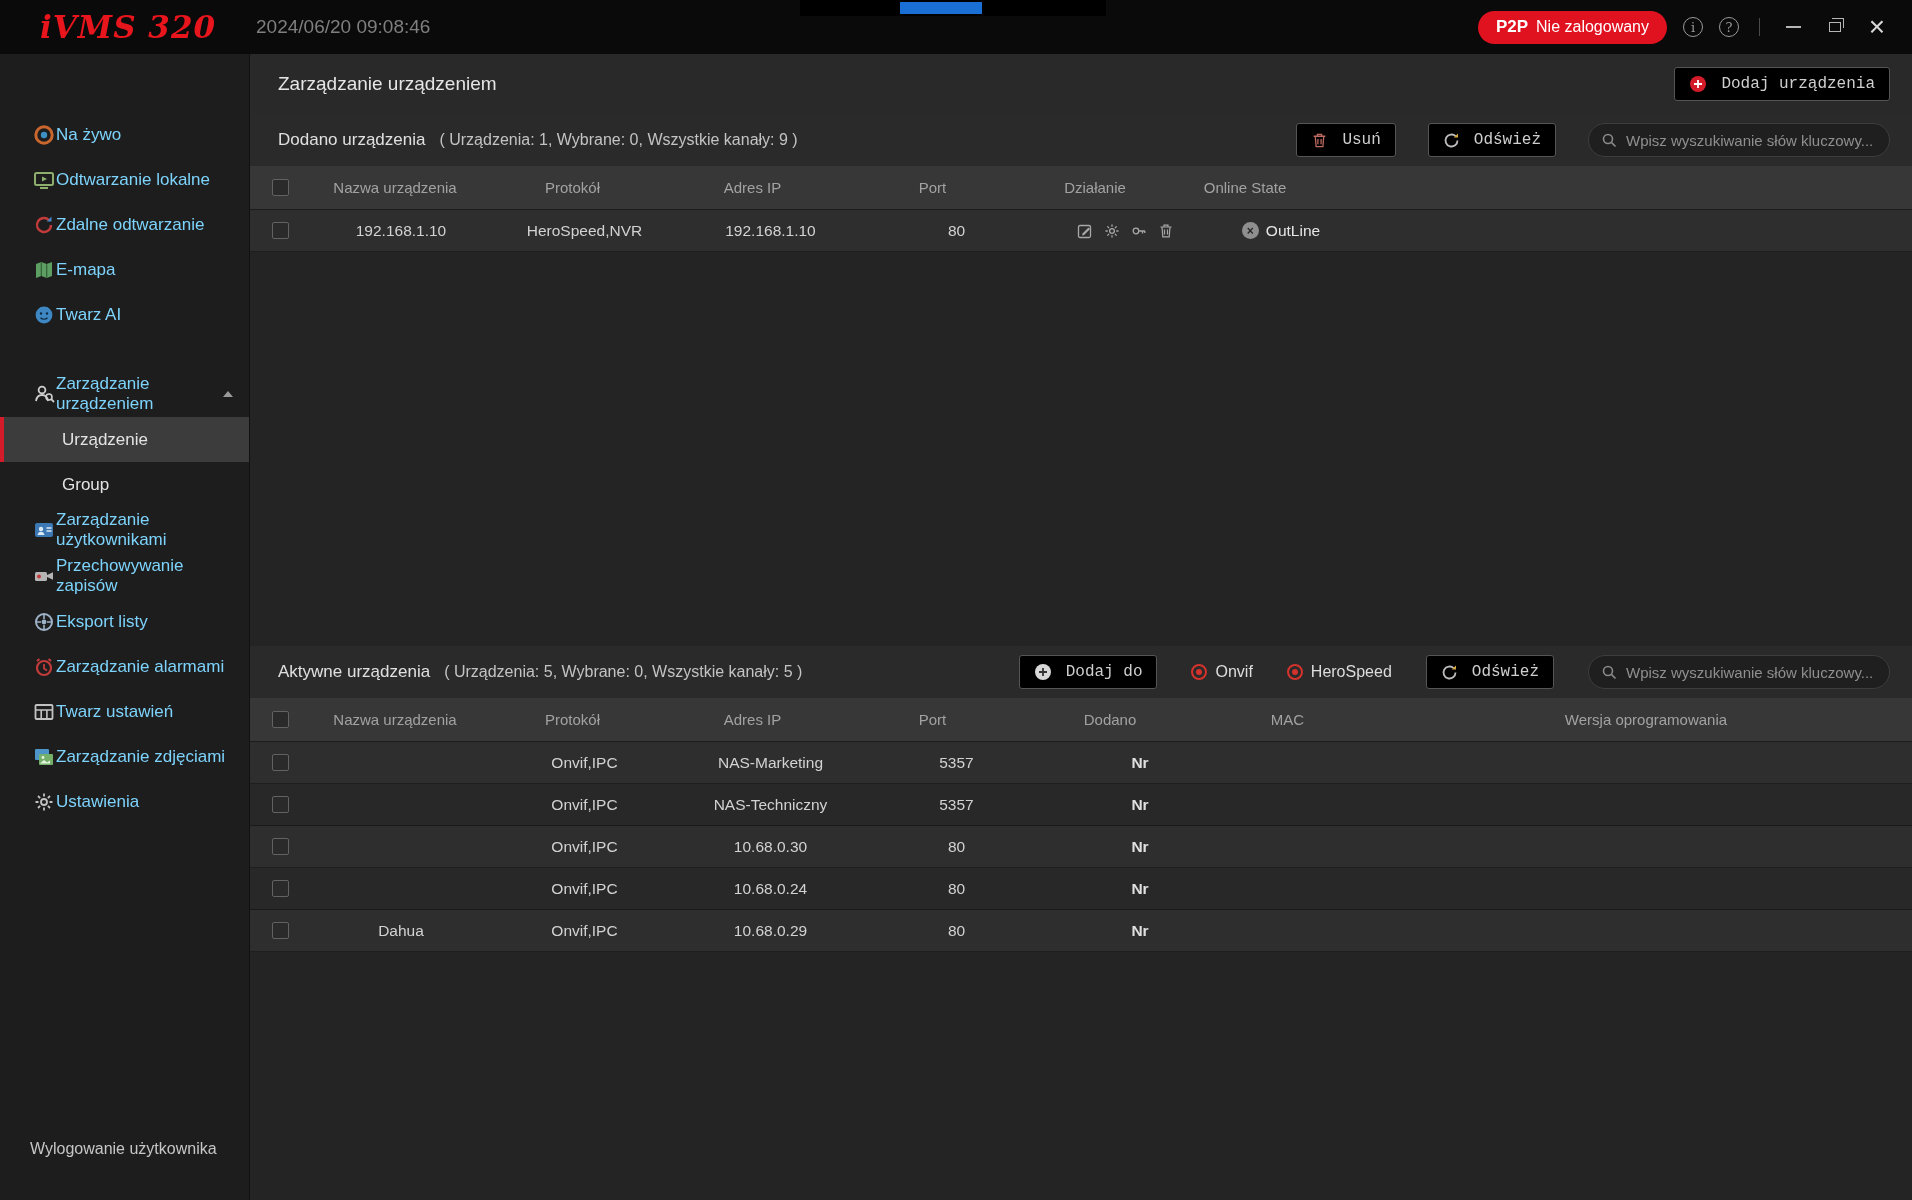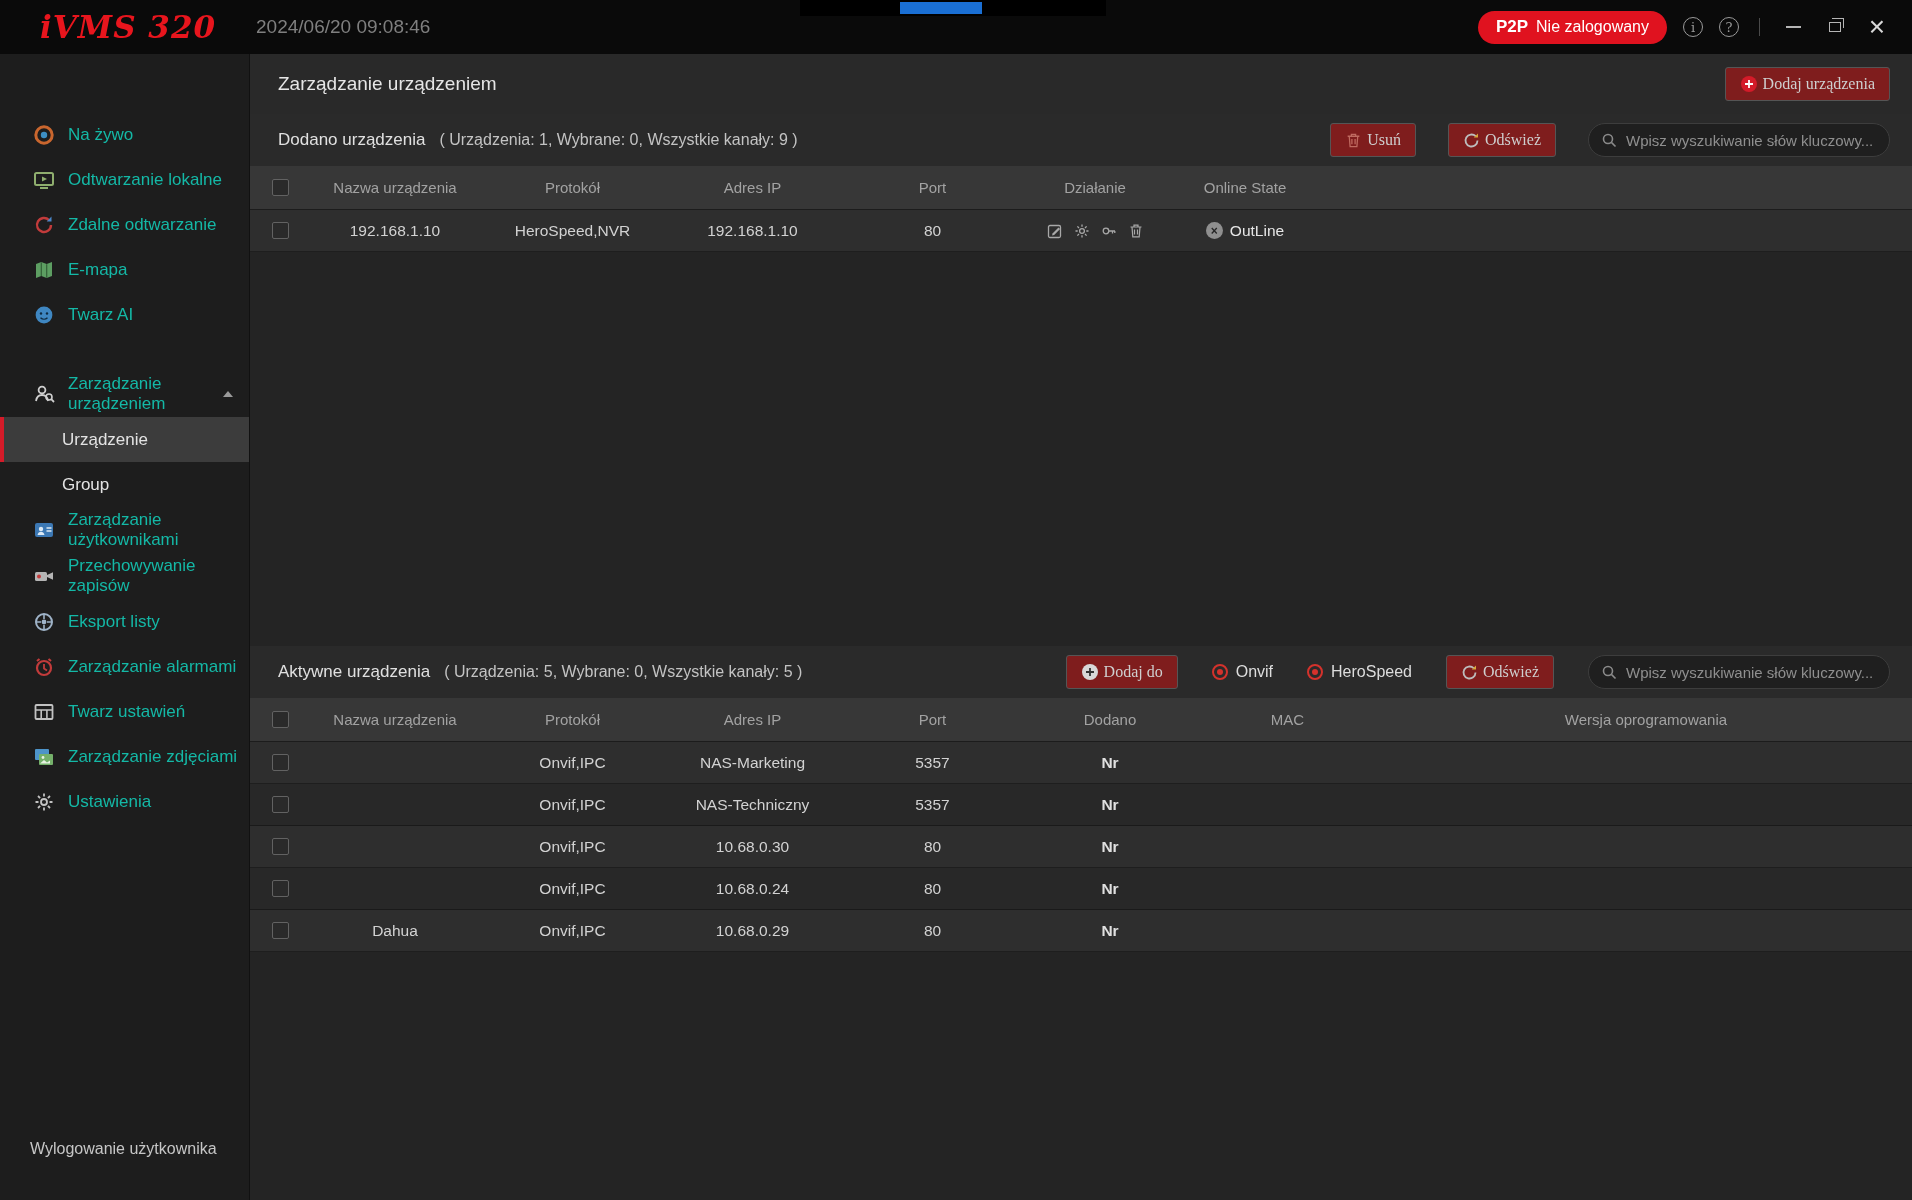--- a/index.html
+++ b/index.html
@@ -28,52 +28,52 @@
   .close-glyph { color:#d8d8d8; font-size:28px; line-height:20px; }
 
   
   .body { flex:1; display:flex; min-height:0; }
 
   
   .sidebar { width:250px; background:#1d1d1d; display:flex; flex-direction:column; flex-shrink:0; border-right:1px solid #111; }
   .sidebar nav { padding-top:58px; display:flex; flex-direction:column; }
   .side-item { display:flex; align-items:center; min-height:45px; padding:3px 0 3px 32px; cursor:pointer; }
   .side-icon { width:24px; display:flex; justify-content:center; flex-shrink:0; }
-  .side-label { font-size:17px; line-height:20px; color:#14b8a6; margin-left:12px; }
+  .side-label { font-size:17px; line-height:20px; color:#7dd3fc; }
   .side-item.group { margin-top:34px; }
   .chevron-up { width:0; height:0; border-left:5px solid transparent; border-right:5px solid transparent; border-bottom:6px solid #9a9a9a; margin-left:auto; margin-right:16px; }
   .side-subitem { display:flex; align-items:center; height:45px; padding-left:62px; cursor:pointer; font-size:17px; color:#e3e3e3; }
   .side-subitem.active { background:#3c3c3c; box-shadow:inset 4px 0 0 #d41b29; }
   .logout { margin-top:auto; padding:18px 0 42px 30px; font-size:16px; color:#c6c6c6; cursor:pointer; }
 
   
   .content { flex:1; display:flex; flex-direction:column; background:#242424; min-width:0; }
   .page-header { height:60px; display:flex; align-items:center; padding:0 22px 0 28px; background:#292929; }
   .page-title { font-size:19px; color:#e6e6e6; }
-  .btn { display:flex; align-items:center; gap:5px; background:#7f1d1d; border:1px solid #555555; border-radius:3px; height:34px; padding:0 14px; color:#cfcfcf; font-size:16px; cursor:pointer; font-family:Liberation Serif, serif; }
+  .btn { display:flex; align-items:center; gap:14px; background:#000000; border:1px solid #555555; border-radius:3px; height:34px; padding:0 14px; color:#cfcfcf; font-size:16px; cursor:pointer; font-family:Liberation Mono, monospace; }
   .add-device { margin-left:auto; }
 
   .toolbar { height:52px; display:flex; align-items:center; padding:0 22px 0 28px; background:#2a2a2a; }
   .section-title { font-size:17px; color:#e0e0e0; }
   .section-summary { font-size:16px; color:#c3c3c3; margin-left:14px; }
   .toolbar-right { margin-left:auto; display:flex; align-items:center; gap:32px; }
   .search { width:302px; height:34px; background:#1f1f1f; border:1px solid #3d3d3d; border-radius:17px; display:flex; align-items:center; padding:0 12px; }
   .search input { flex:1; background:transparent; border:none; outline:none; color:#cfcfcf; font-size:15px; margin-left:9px; font-family:"Liberation Sans", sans-serif; }
   .search input::placeholder { color:#8f8f8f; }
   .radio-wrap { display:flex; align-items:center; gap:8px; cursor:pointer; font-size:16px; color:#dddddd; }
   .radio { width:16px; height:16px; border:2px solid #d4322c; border-radius:50%; position:relative; flex-shrink:0; }
   .radio::after { content:''; position:absolute; inset:3px; background:#d4322c; border-radius:50%; }
 
   
   .grid1 { display:grid; grid-template-columns:60px 170px 185px 175px 185px 140px 160px 1fr; }
   .grid2 { display:grid; grid-template-columns:60px 170px 185px 175px 185px 170px 185px 1fr; }
   .thead { height:44px; background:#373737; align-items:center; border-bottom:1px solid #1c1c1c; }
   .thead .cell { font-size:15px; color:#a2a2a2; }
   .cell { display:flex; align-items:center; justify-content:center; text-align:center; overflow:hidden; }
-  .trow { height:42px; align-items:center; border-bottom:1px solid rgba(0,0,0,0.35); font-size:15.5px; color:#d2d2d2; cursor:default; }
+  .trow { height:42px; align-items:center; border-bottom:1px solid rgba(0,0,0,0.35); font-size:15.5px; color:#d2d2d2; cursor:default;gap:6px; }
   .rows1 .trow { background:#2e2e2e; }
   .rows2 .trow:nth-child(odd) { background:#2e2e2e; }
   .rows2 .trow:nth-child(even) { background:#282828; }
   .checkbox { width:17px; height:17px; border:1px solid #626262; background:#2a2a2a; border-radius:2px; display:inline-block; cursor:pointer; }
   .actions { gap:11px; }
   .act { display:flex; cursor:pointer; }
   .online { gap:7px; color:#e6e6e6; }
   .offline-icon { width:17px; height:17px; border-radius:50%; background:#8f8f8f; color:#262626; font-size:12px; font-weight:bold; display:inline-flex; align-items:center; justify-content:center; line-height:1; }
   .added-col { font-weight:bold; color:#e0e0e0; }
   .spacer1 { height:394px; background:#242424; }

